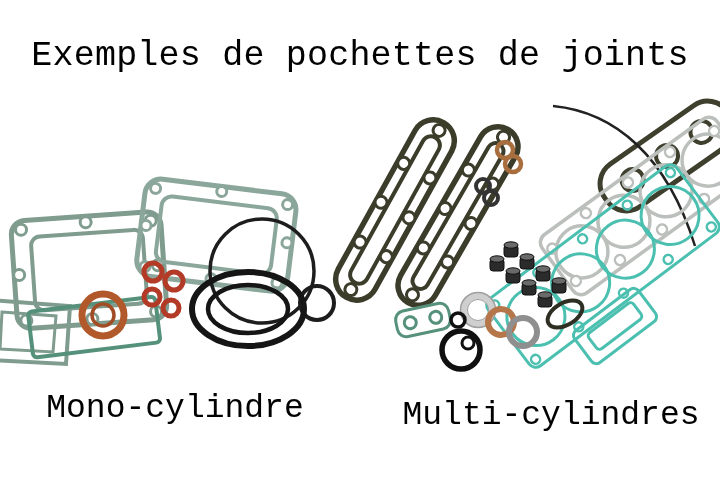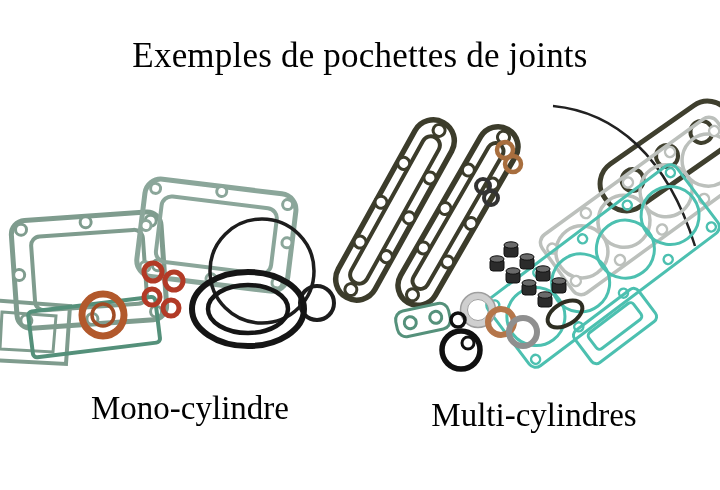--- a/index.html
+++ b/index.html
@@ -1,32 +1,32 @@
 <!DOCTYPE html>
 <html><head>
 <meta charset="utf-8">
 <style>
   html,body{margin:0;padding:0;background:#ffffff;}
   .page{
     position:relative;width:720px;height:490px;background:#ffffff;overflow:hidden;
-    font-family:Liberation Serif, serif;color:#000;border-radius:11px;
+    font-family:Liberation Mono, monospace;color:#000;border-radius:11px;
   }
   .title{
     position:absolute;top:12px;left:0;width:100%;text-align:center;
     font-size:35px;line-height:42px;font-weight:400;letter-spacing:.2px;
   }
   .title span{display:block;}
   .photo{position:absolute;}
   .photo-mono{left:0;top:168px;}
   .photo-multi{left:315px;top:98px;}
   .caption{
     position:absolute;text-align:center;font-size:33px;font-weight:400;color:#000;
   }
-  .caption-mono{left:45px;top:390px;width:290px;}
-  .caption-multi{left:384px;top:397px;width:300px;}
+  .caption-mono{left:30px;top:390px;width:290px;}
+  .caption-multi{left:401px;top:397px;width:300px;}
 </style>
 </head>
 <body>
 
 <div class="page">
 
   <h1 class="title">
     <span>Exemples de pochettes de joints</span>
   </h1>
 

